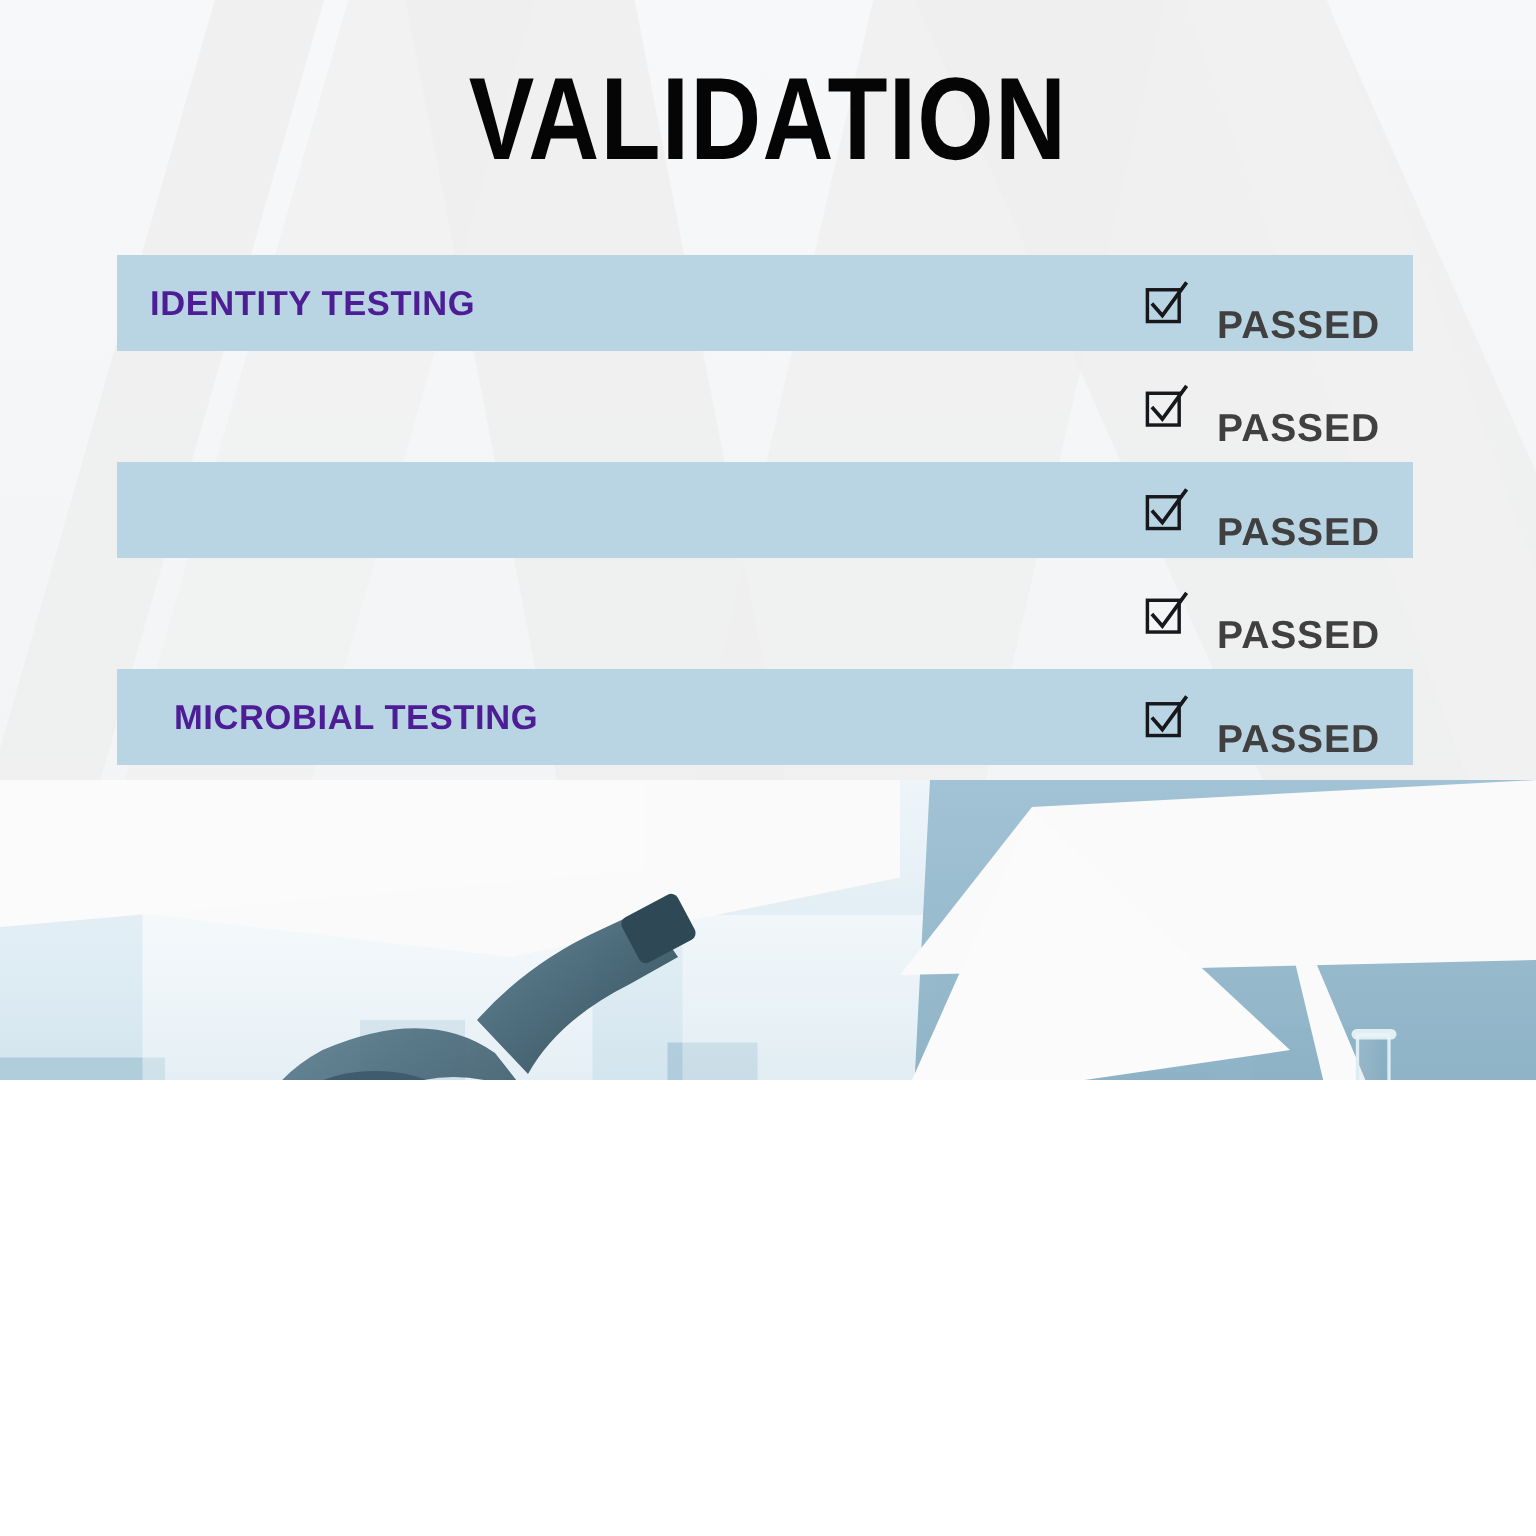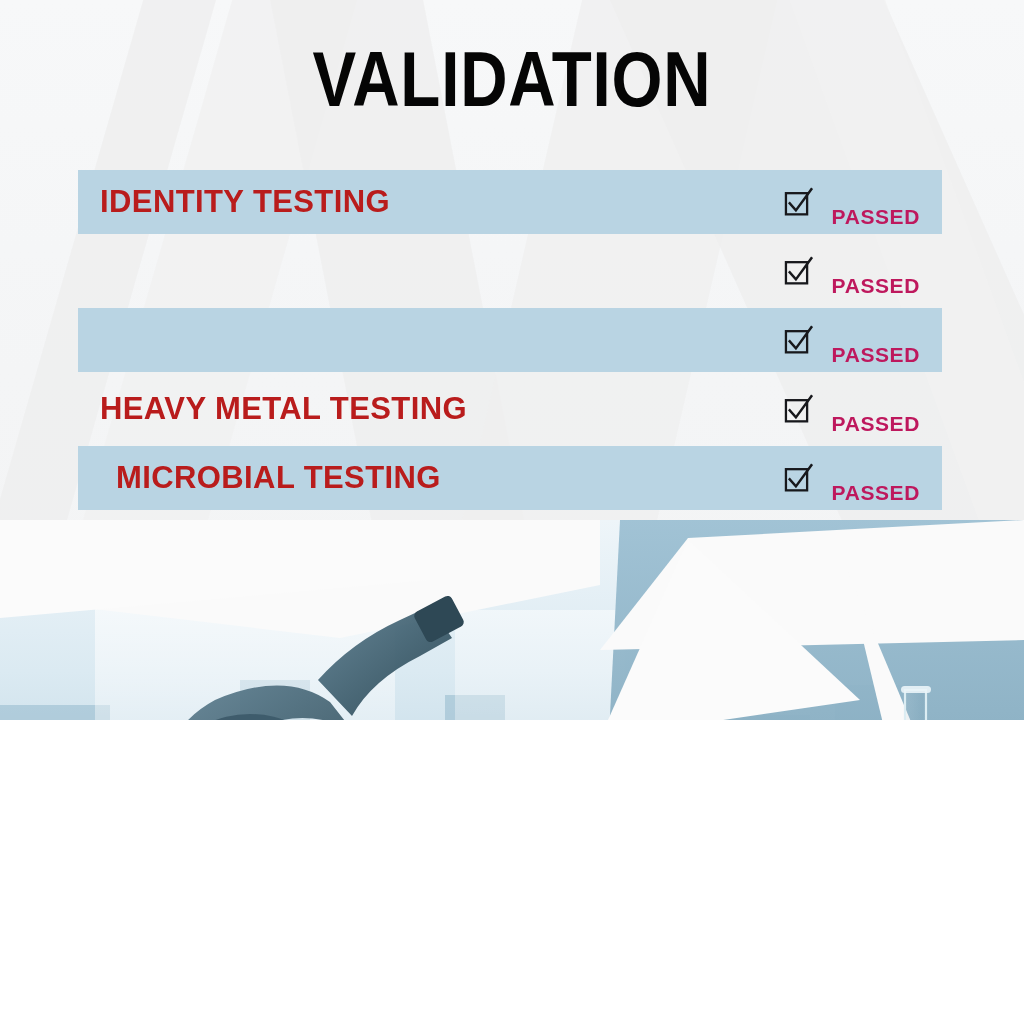--- a/index.html
+++ b/index.html
@@ -66,46 +66,46 @@
     position: relative;
     height: 64px;
     margin-bottom: 5px;
     display: flex;
     align-items: center;
   }
   .row.shaded { background: #b9d4e3; }
   .row.plain  { background: transparent; }
 
   .row-label {
-    font-size: 31px;
+    font-size: 23px;
     font-weight: 700;
     letter-spacing: 0.4px;
-    color: #b91c1c;
+    color: #4c1d95;
     margin-left: 22px;
     white-space: nowrap;
   }
   .row.indented .row-label { margin-left: 38px; }
 
   .row-status {
     position: absolute;
     right: 22px;
     display: flex;
     align-items: center;
     gap: 18px;
   }
   .checkbox-icon {
     display: block;
     width: 30px;
     height: 30px;
   }
   .status-text {
-    font-size: 21px;
+    font-size: 26px;
     font-weight: 700;
     letter-spacing: 0.6px;
-    color: #be185d;
+    color: #404040;
     margin-top: 29px;
   }
 
   
   .photo {
     position: absolute;
     left: 0;
     top: 520px;
     width: 1024px;
     height: 504px;
@@ -169,21 +169,20 @@
           <svg class="checkbox-icon" viewBox="0 0 34 34" fill="none" xmlns="http://www.w3.org/2000/svg">
             <rect x="2.2" y="7" width="24" height="24" stroke="#17181c" stroke-width="2.6" fill="none"></rect>
             <path d="M6.5 18.5 L13.5 26.5 L31 2.5" stroke="#17181c" stroke-width="2.8" fill="none" stroke-linecap="square"></path>
           </svg>
         </span>
         <span class="status-text">PASSED</span>
       </span>
     </div>
 
     <div class="row plain">
-      <span class="row-label">HEAVY METAL TESTING</span>
       <span class="row-status">
         <span>
           <svg class="checkbox-icon" viewBox="0 0 34 34" fill="none" xmlns="http://www.w3.org/2000/svg">
             <rect x="2.2" y="7" width="24" height="24" stroke="#17181c" stroke-width="2.6" fill="none"></rect>
             <path d="M6.5 18.5 L13.5 26.5 L31 2.5" stroke="#17181c" stroke-width="2.8" fill="none" stroke-linecap="square"></path>
           </svg>
         </span>
         <span class="status-text">PASSED</span>
       </span>
     </div>

